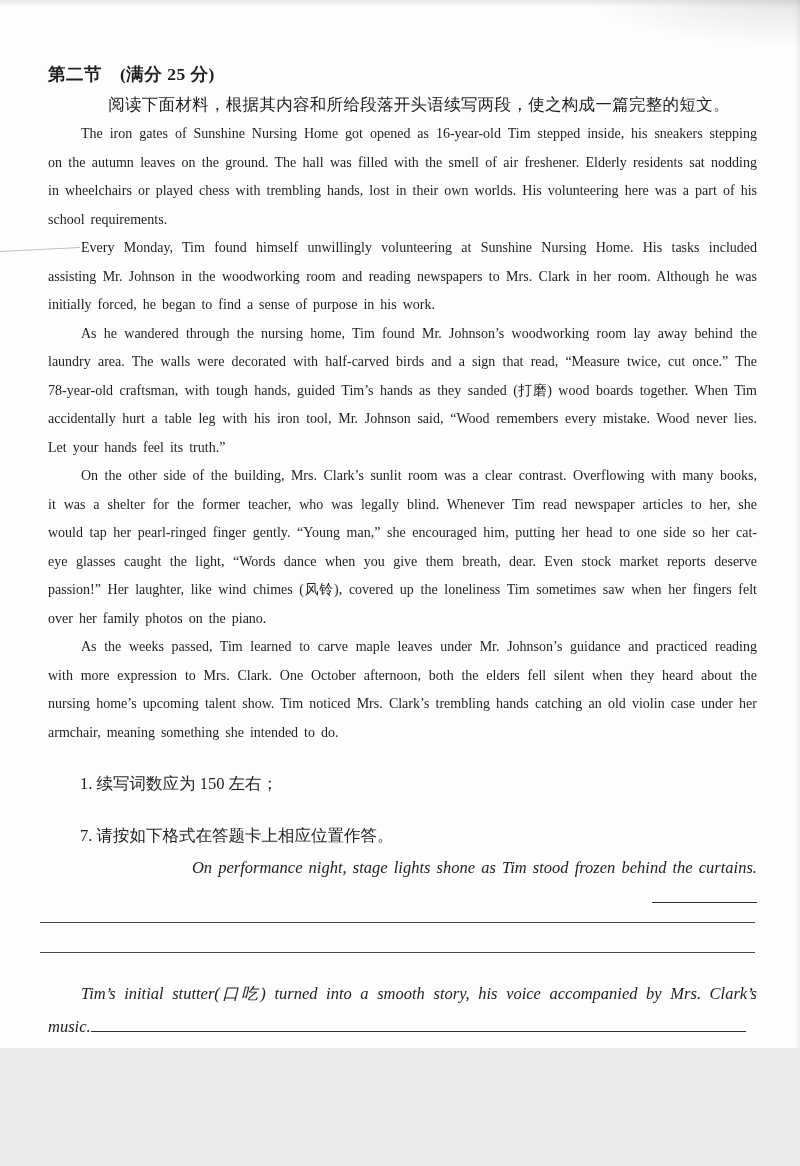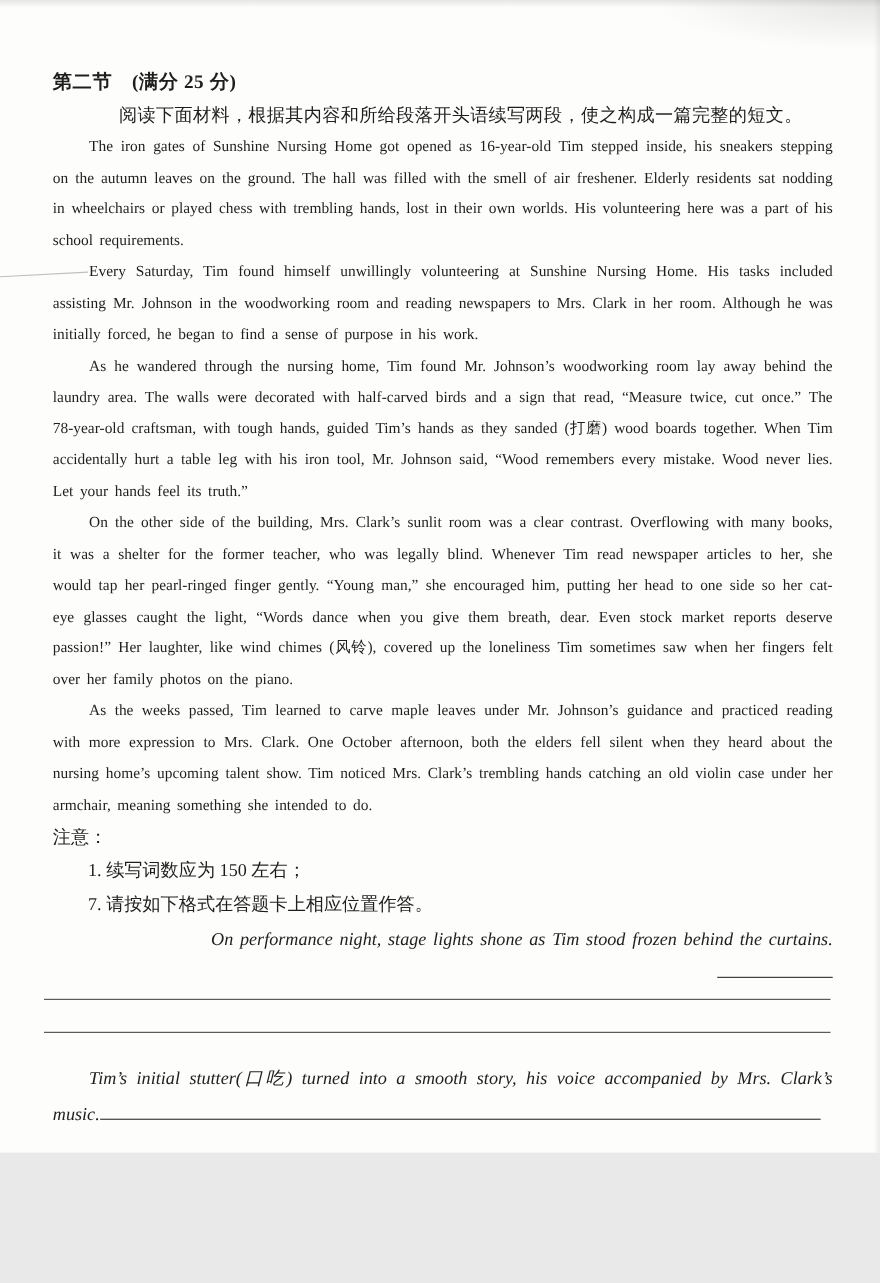--- a/index.html
+++ b/index.html
@@ -60,21 +60,21 @@
     line-height: 28.5px;
     text-align: justify;
     text-indent: 33px;
     word-spacing: 2.5px;
   }
   .notice-label {
     font-size: 16.5px;
     line-height: 28px;
   }
   .notice-item {
-    margin-top: 1px;
+    margin-top: 22px;
     font-size: 16.5px;
     line-height: 30px;
     padding-left: 32px;
   }
   .notice-item:first-of-type { margin-top: 8px; }
   .prompt {
     font-size: 16.5px;
     font-style: italic;
     line-height: 30px;
     word-spacing: 2px;
@@ -120,27 +120,26 @@
   <div class="crease"></div>
 
   <div class="content">
 
     <div class="section-header">第二节　(满分 25 分)</div>
 
     <div class="instruction">阅读下面材料，根据其内容和所给段落开头语续写两段，使之构成一篇完整的短文。</div>
 
     <div class="story">
       <p>The iron gates of Sunshine Nursing Home got opened as 16-year-old Tim stepped inside, his sneakers stepping on the autumn leaves on the ground. The hall was filled with the smell of air freshener. Elderly residents sat nodding in wheelchairs or played chess with trembling hands, lost in their own worlds. His volunteering here was a part of his school requirements.</p>
-      <p>Every Saturday, Tim found himself unwillingly volunteering at Sunshine Nursing Home. His tasks included assisting Mr. Johnson in the woodworking room and reading newspapers to Mrs. Clark in her room. Although he was initially forced, he began to find a sense of purpose in his work.</p>
+      <p>Every Monday, Tim found himself unwillingly volunteering at Sunshine Nursing Home. His tasks included assisting Mr. Johnson in the woodworking room and reading newspapers to Mrs. Clark in her room. Although he was initially forced, he began to find a sense of purpose in his work.</p>
       <p>As he wandered through the nursing home, Tim found Mr. Johnson’s woodworking room lay away behind the laundry area. The walls were decorated with half-carved birds and a sign that read, “Measure twice, cut once.” The 78-year-old craftsman, with tough hands, guided Tim’s hands as they sanded (打磨) wood boards together. When Tim accidentally hurt a table leg with his iron tool, Mr. Johnson said, “Wood remembers every mistake. Wood never lies. Let your hands feel its truth.”</p>
       <p>On the other side of the building, Mrs. Clark’s sunlit room was a clear contrast. Overflowing with many books, it was a shelter for the former teacher, who was legally blind. Whenever Tim read newspaper articles to her, she would tap her pearl-ringed finger gently. “Young man,” she encouraged him, putting her head to one side so her cat-eye glasses caught the light, “Words dance when you give them breath, dear. Even stock market reports deserve passion!” Her laughter, like wind chimes (风铃), covered up the loneliness Tim sometimes saw when her fingers felt over her family photos on the piano.</p>
       <p>As the weeks passed, Tim learned to carve maple leaves under Mr. Johnson’s guidance and practiced reading with more expression to Mrs. Clark. One October afternoon, both the elders fell silent when they heard about the nursing home’s upcoming talent show. Tim noticed Mrs. Clark’s trembling hands catching an old violin case under her armchair, meaning something she intended to do.</p>
     </div>
 
-    <div class="notice-label">注意：</div>
 
     <div class="notice-item">1. 续写词数应为 150 左右；</div>
 
     <div class="notice-item">7. 请按如下格式在答题卡上相应位置作答。</div>
 
     <div class="prompt prompt-1">
       <span>On performance night, stage lights shone as Tim stood frozen behind the curtains.</span><span class="blank-short"></span>
     </div>
 
     <div class="ans-line l1"></div>

